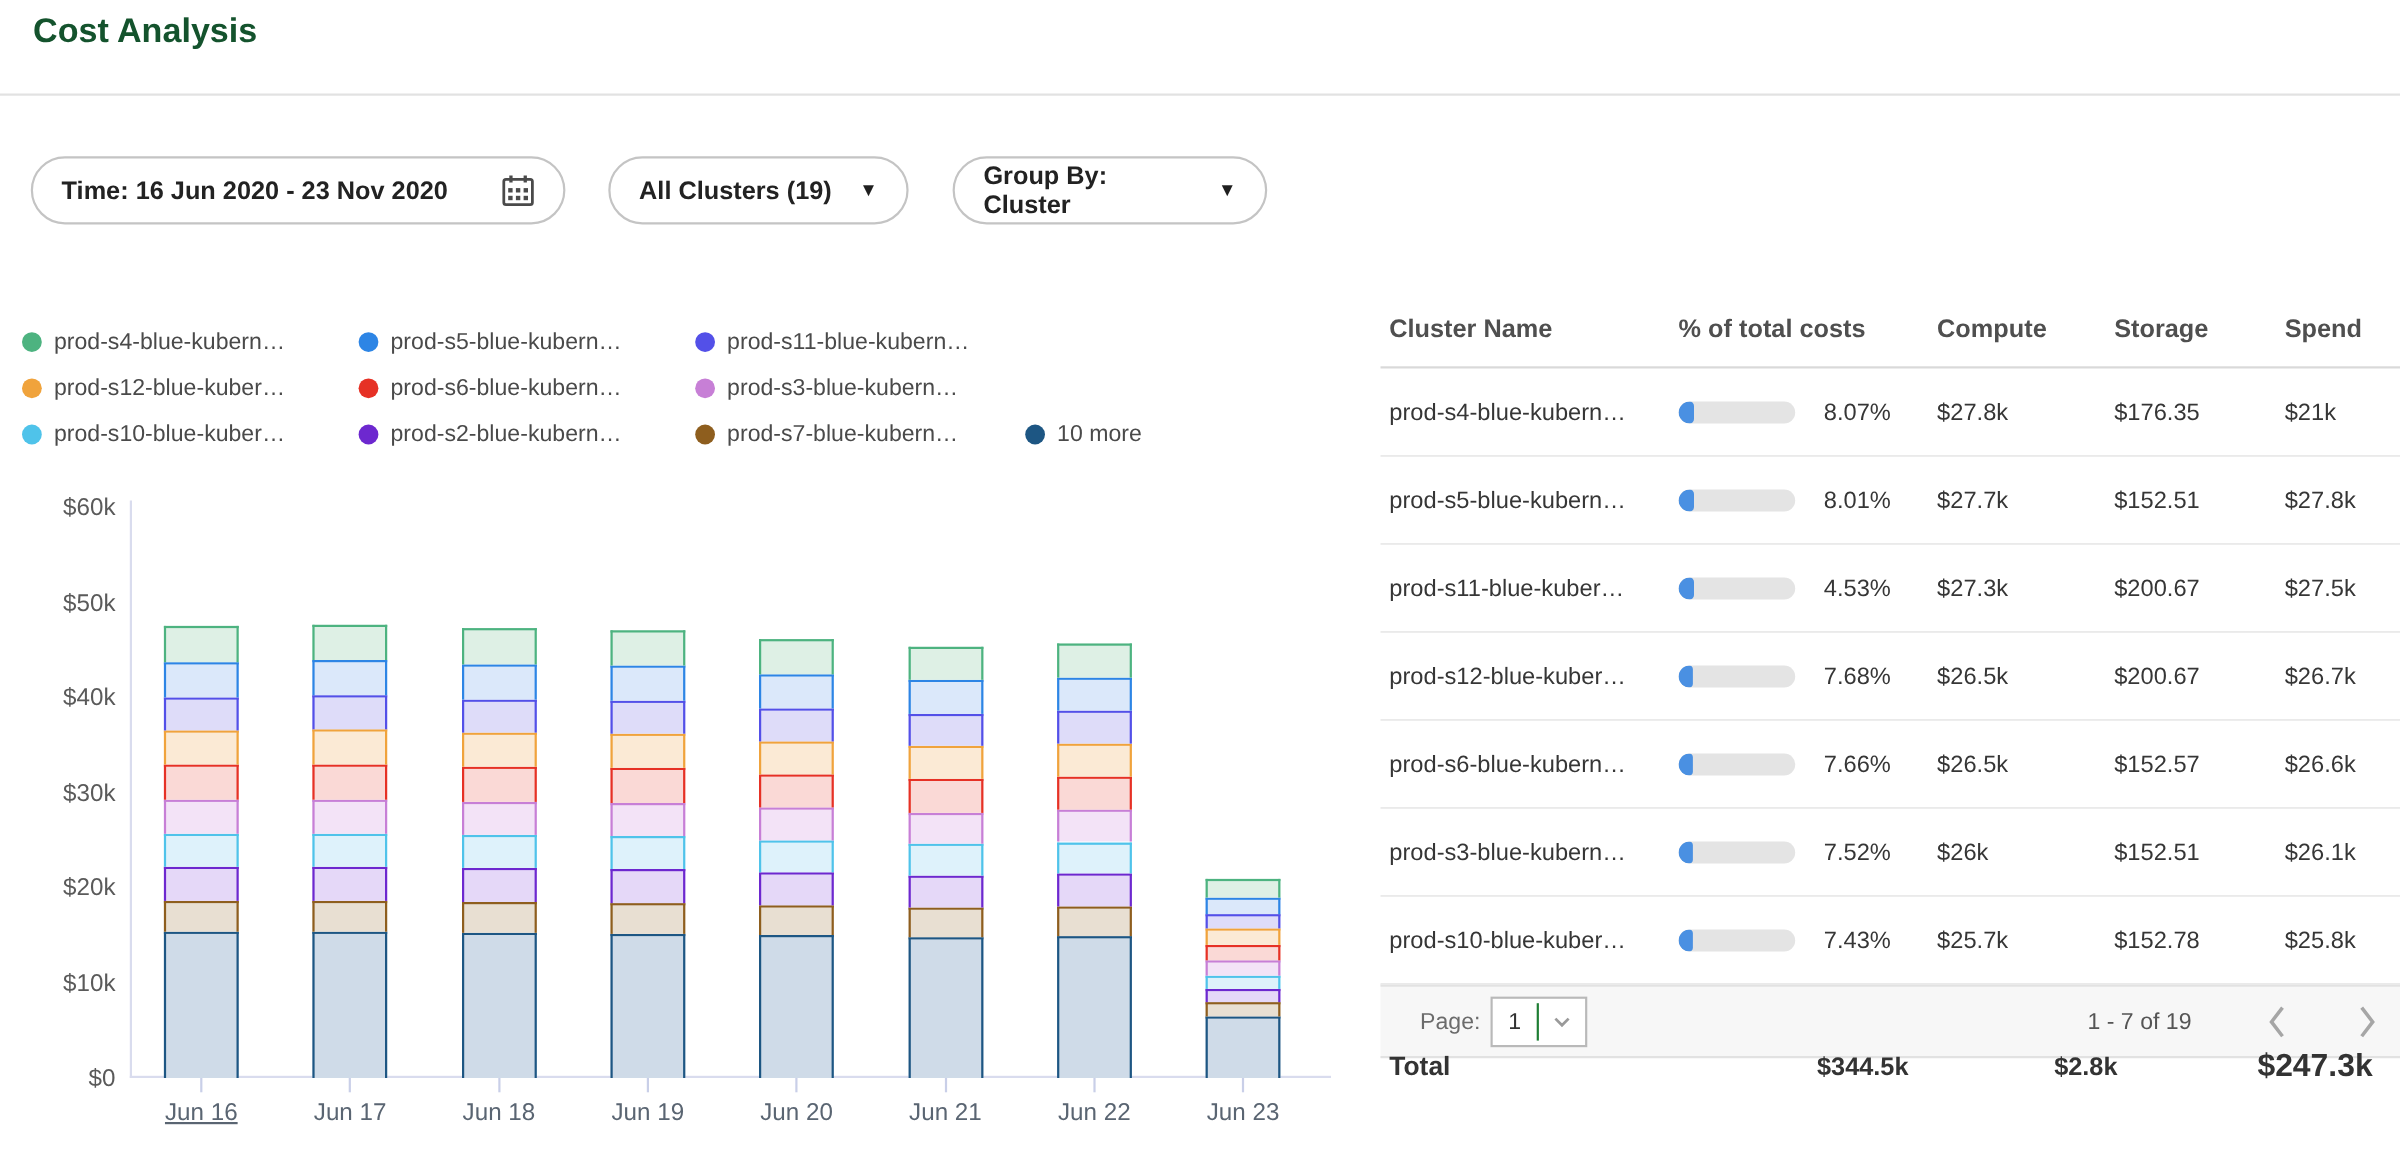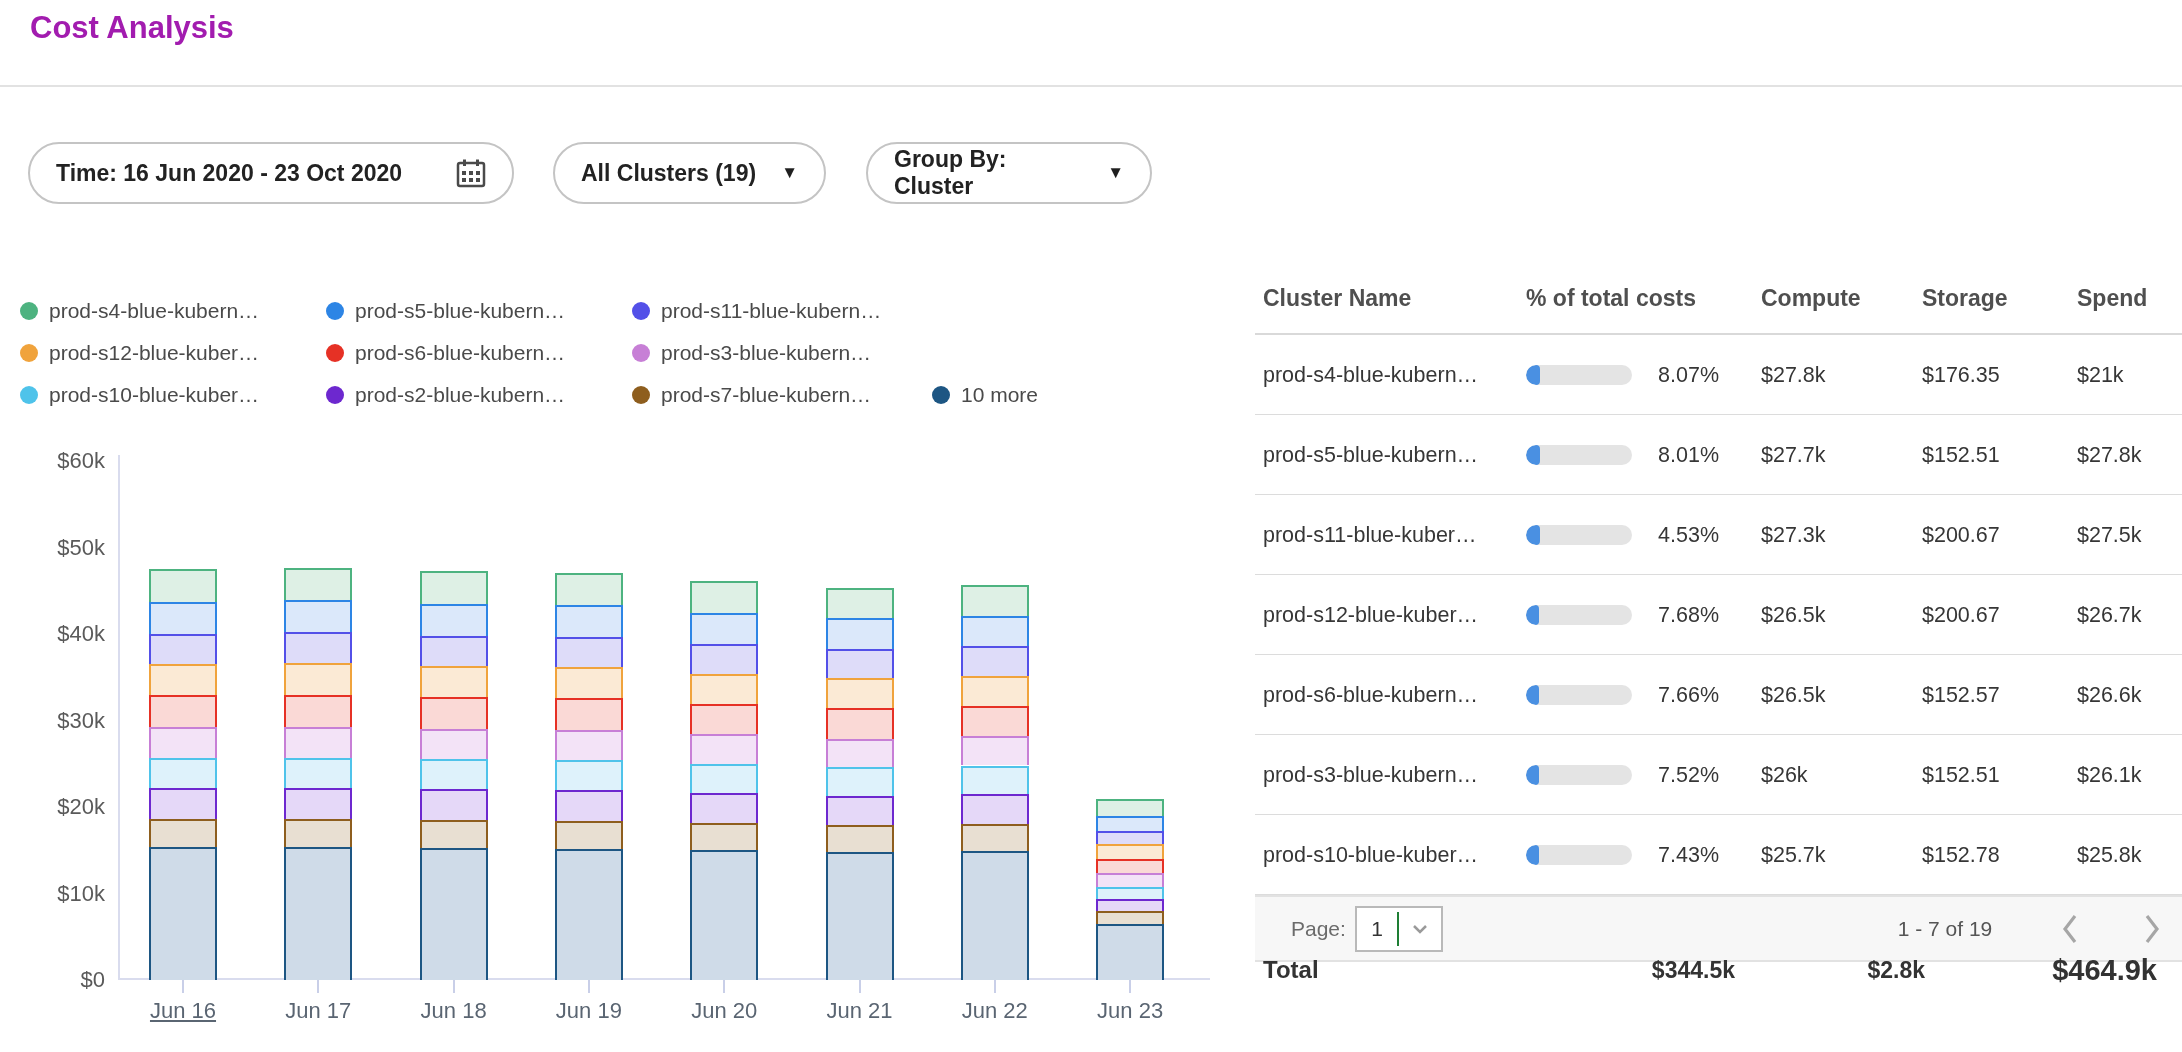--- a/index.html
+++ b/index.html
@@ -1,21 +1,21 @@
 <!DOCTYPE html>
 <html><head>
 <meta charset="utf-8">
 <style>
   html,body{margin:0;padding:0;background:#fff;}
   #app{position:relative;width:2182px;height:1052px;background:#fff;overflow:hidden;
        font-family:"Liberation Sans",sans-serif;color:#333;}
   .abs{position:absolute;}
 
   
-  #page-title{left:30px;top:10px;font-size:31px;font-weight:600;color:#a21caf;}
+  #page-title{left:30px;top:10px;font-size:31px;font-weight:600;color:#14532d;}
   #header-divider{left:0;top:85px;width:2182px;height:2px;background:#e2e2e2;}
 
   
   .pill{top:142px;height:62px;border:2px solid #c4c4c4;border-radius:33px;background:#fff;
         display:flex;align-items:center;justify-content:space-between;box-sizing:border-box;
         padding:0 26px;font-size:23px;font-weight:700;color:#222;cursor:pointer;}
   .pill .caret{font-size:17px;margin-left:18px;color:#1f1f1f;}
   #pill-time{left:28px;width:486px;}
   #pill-clusters{left:553px;width:273px;}
   #pill-group{left:866px;width:286px;}
@@ -75,21 +75,21 @@
 </style>
 </head>
 <body>
 
 <div id="app">
 
   <div class="abs" id="page-title">Cost Analysis</div>
   <div class="abs" id="header-divider"></div>
 
   <div class="abs pill" id="pill-time">
-    <span>Time: 16 Jun 2020 - 23 Oct 2020</span>
+    <span>Time: 16 Jun 2020 - 23 Nov 2020</span>
     <span class="cal-icon">
       <svg width="30" height="30" viewBox="0 0 30 30">
         <rect x="2" y="5" width="26" height="23" rx="2" fill="none" stroke="#4a4a4a" stroke-width="2.5"></rect>
         <line x1="8.5" y1="1.5" x2="8.5" y2="8" stroke="#4a4a4a" stroke-width="3"></line>
         <line x1="21.5" y1="1.5" x2="21.5" y2="8" stroke="#4a4a4a" stroke-width="3"></line>
         <g fill="#4a4a4a">
           <rect x="6" y="13" width="4" height="4"></rect>
             <rect x="13" y="13" width="4" height="4"></rect>
             <rect x="20" y="13" width="4" height="4"></rect>
           <rect x="6" y="20" width="4" height="4"></rect>
@@ -367,16 +367,16 @@
         <svg width="18" height="32" viewBox="0 0 18 32">
             <polyline points="4,3 14,16 4,29" fill="none" stroke="#a6a6a6" stroke-width="3.2"></polyline>
           </svg>
       </span>
     </div>
 
     <div class="abs" id="total-row">
       <span class="tcell" id="total-label">Total</span>
       <span class="tcell" id="total-compute">$344.5k</span>
       <span class="tcell" id="total-storage">$2.8k</span>
-      <span class="tcell" id="total-spend">$464.9k</span>
+      <span class="tcell" id="total-spend">$247.3k</span>
     </div>
   </div>
 </div>
 
 </body></html>

